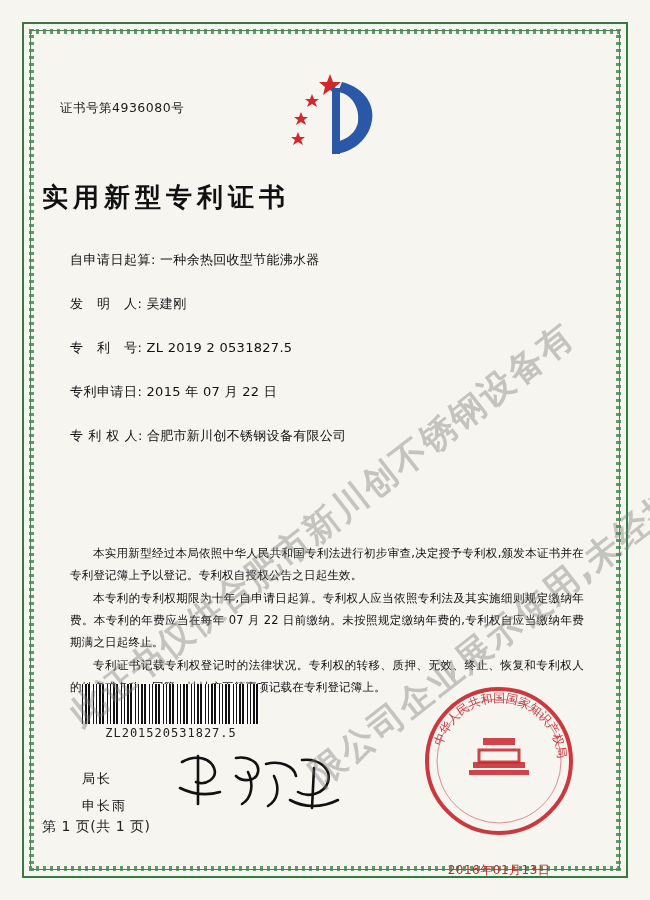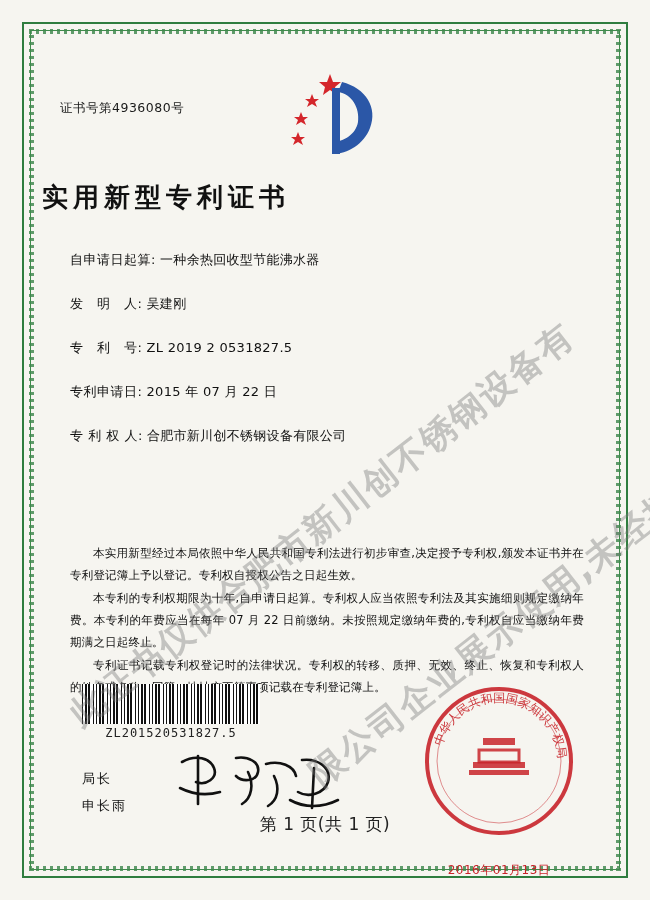--- a/index.html
+++ b/index.html
@@ -90,22 +90,22 @@
     position:absolute;left:120px;top:700px;width:200px;height:80px;
   }
   .seal-bottom{
     position:absolute;left:378px;top:640px;width:158px;height:158px;
   }
   .seal-date{
     position:absolute;left:378px;top:782px;width:158px;text-align:center;
     font-size:12px;color:#c8242a;letter-spacing:.5px;margin-top:38px;
   }
   .page-foot{
-    position:absolute;left:0;right:0;bottom:22px;text-align:center;
-    font-size:17px;color:#222;letter-spacing:.5px;
+    position:absolute;left:0;right:0;bottom:22px;text-align:left;
+    font-size:14px;color:#222;letter-spacing:.5px;
   }
   
   .watermark{
     position:absolute;left:0;top:0;width:650px;height:900px;
     pointer-events:none;overflow:hidden;
   }
   .wm-line{
     position:absolute;
     color:rgba(120,120,120,.40);
     font-size:35px;font-weight:bold;white-space:nowrap;

